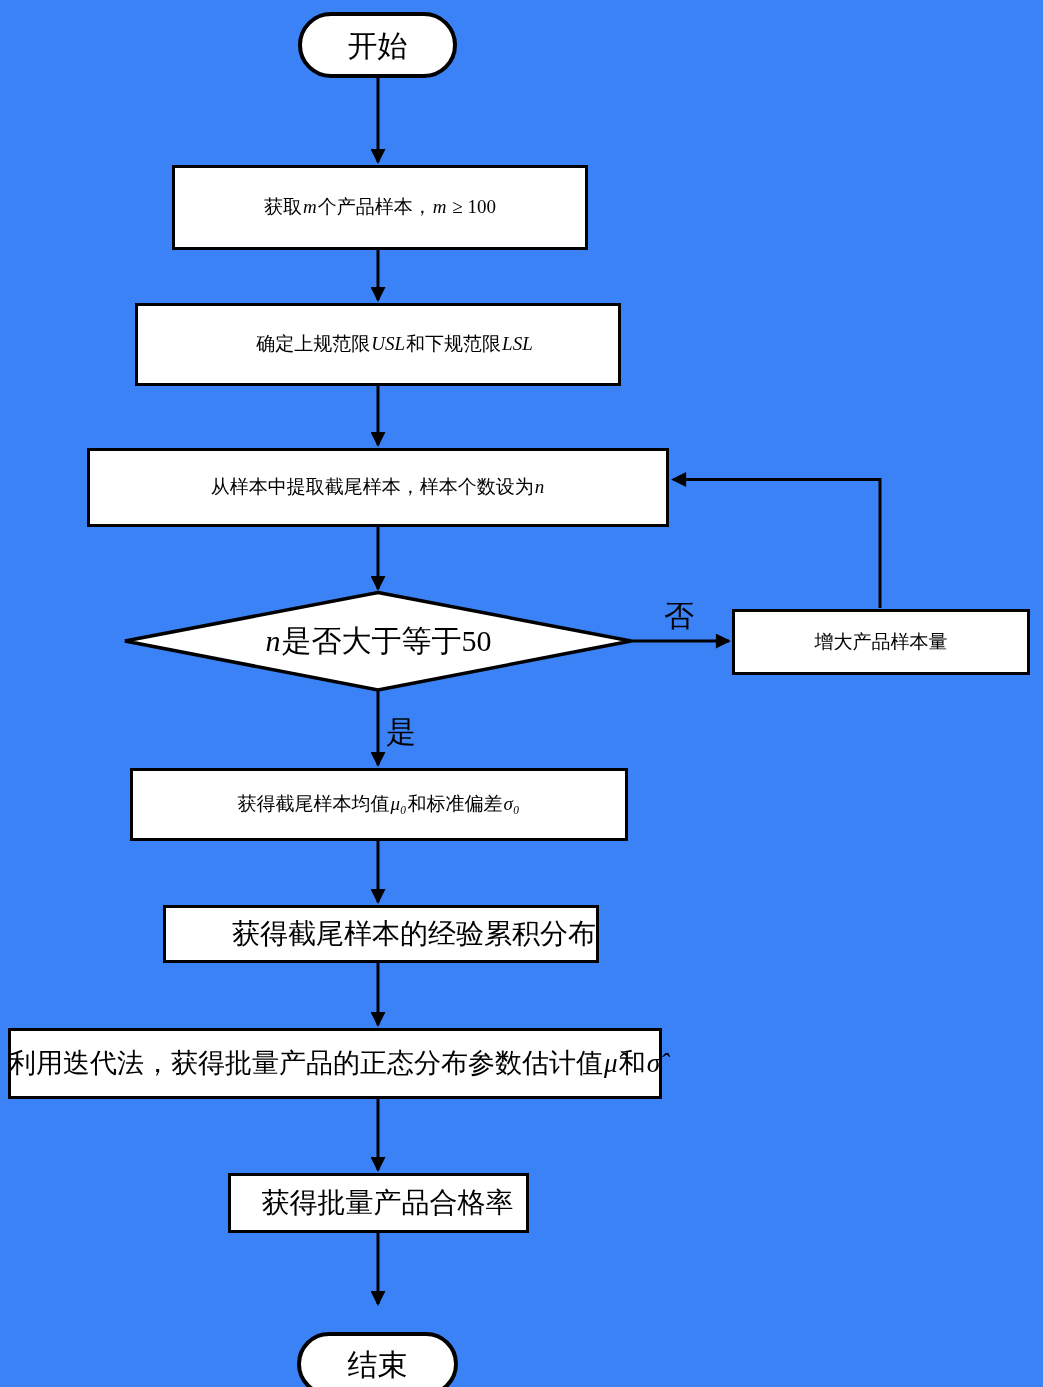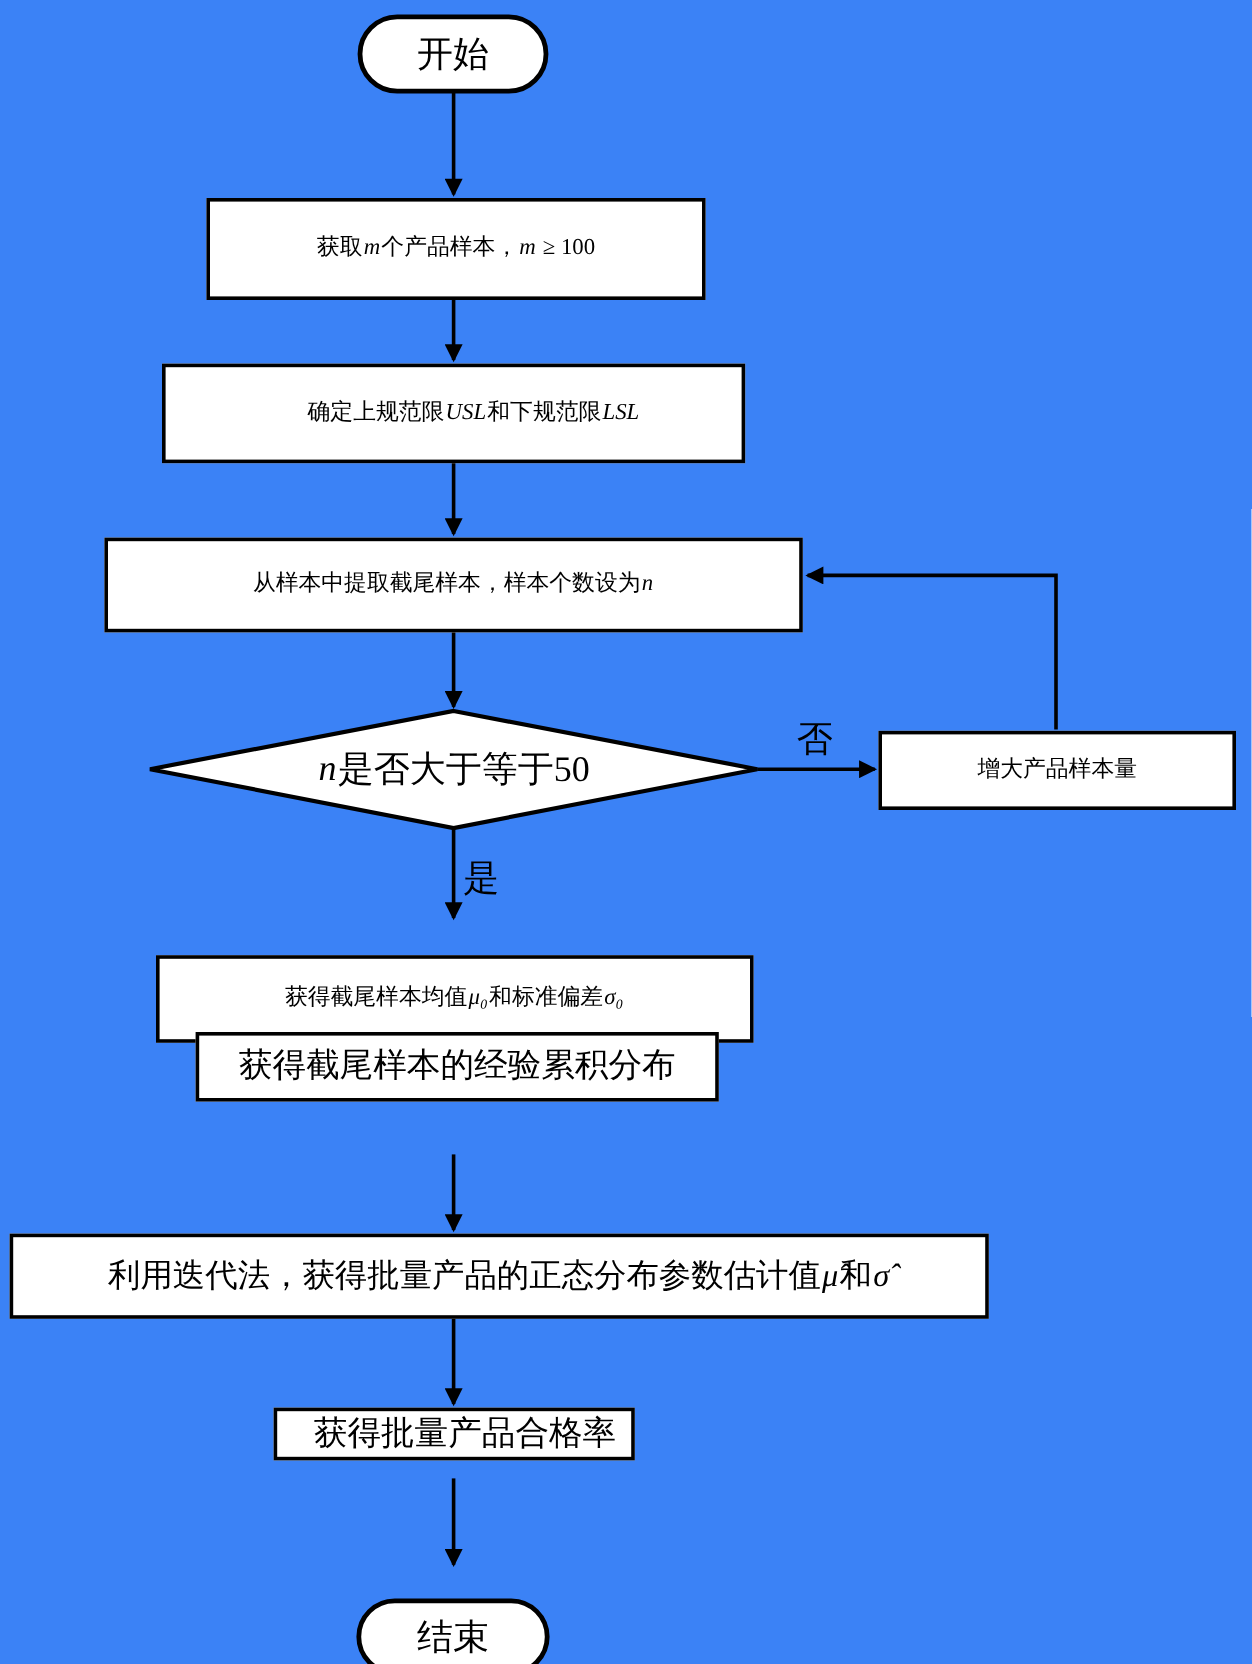--- a/index.html
+++ b/index.html
@@ -104,33 +104,33 @@
   <div class="diamond-label" style="left:200px; top:620px; width:356px; height:42px;"><i>n</i>是否大于等于50</div>
 
   <div class="edge-label" style="left:664px; top:596px;">否</div>
 
   <div class="edge-label" style="left:386px; top:712px;">是</div>
 
   <div class="node" style="left:732px; top:609px; width:298px; height:66px;">
     <span class="node-label">增大产品样本量</span>
   </div>
 
-  <div class="node" style="left:130px; top:768px; width:498px; height:73px;margin-top:28px;">
+  <div class="node" style="left:130px; top:768px; width:498px; height:73px;">
     <span class="node-label">获得截尾样本均值<i>μ₀</i>和标准偏差<i>σ₀</i></span>
   </div>
 
-  <div class="node" style="left:163px; top:860px; width:436px; height:58px; font-size:28px;">
+  <div class="node" style="left:163px; top:905px; width:436px; height:58px; font-size:28px;justify-content:flex-end;">
     <span class="node-label">获得截尾样本的经验累积分布</span>
   </div>
 
-  <div class="node" style="left:8px; top:1028px; width:816px; height:71px; font-size:27px;">
+  <div class="node" style="left:8px; top:1028px; width:654px; height:71px; font-size:27px;">
     <span class="node-label">利用迭代法，获得批量产品的正态分布参数估计值<i>μ̂</i>和<i>σ̂</i></span>
   </div>
 
-  <div class="node" style="left:228px; top:1173px; width:301px; height:44px; font-size:28px;padding-left:18px;">
+  <div class="node" style="left:228px; top:1173px; width:301px; height:60px; font-size:28px;padding-left:18px;">
     <span class="node-label">获得批量产品合格率</span>
   </div>
 
   <div class="node pill" style="left:297px; top:1307px; width:161px; height:64px;margin-top:25px;">
     <span class="node-label">结束</span>
   </div>
 
 </div>
 
 </body></html>

